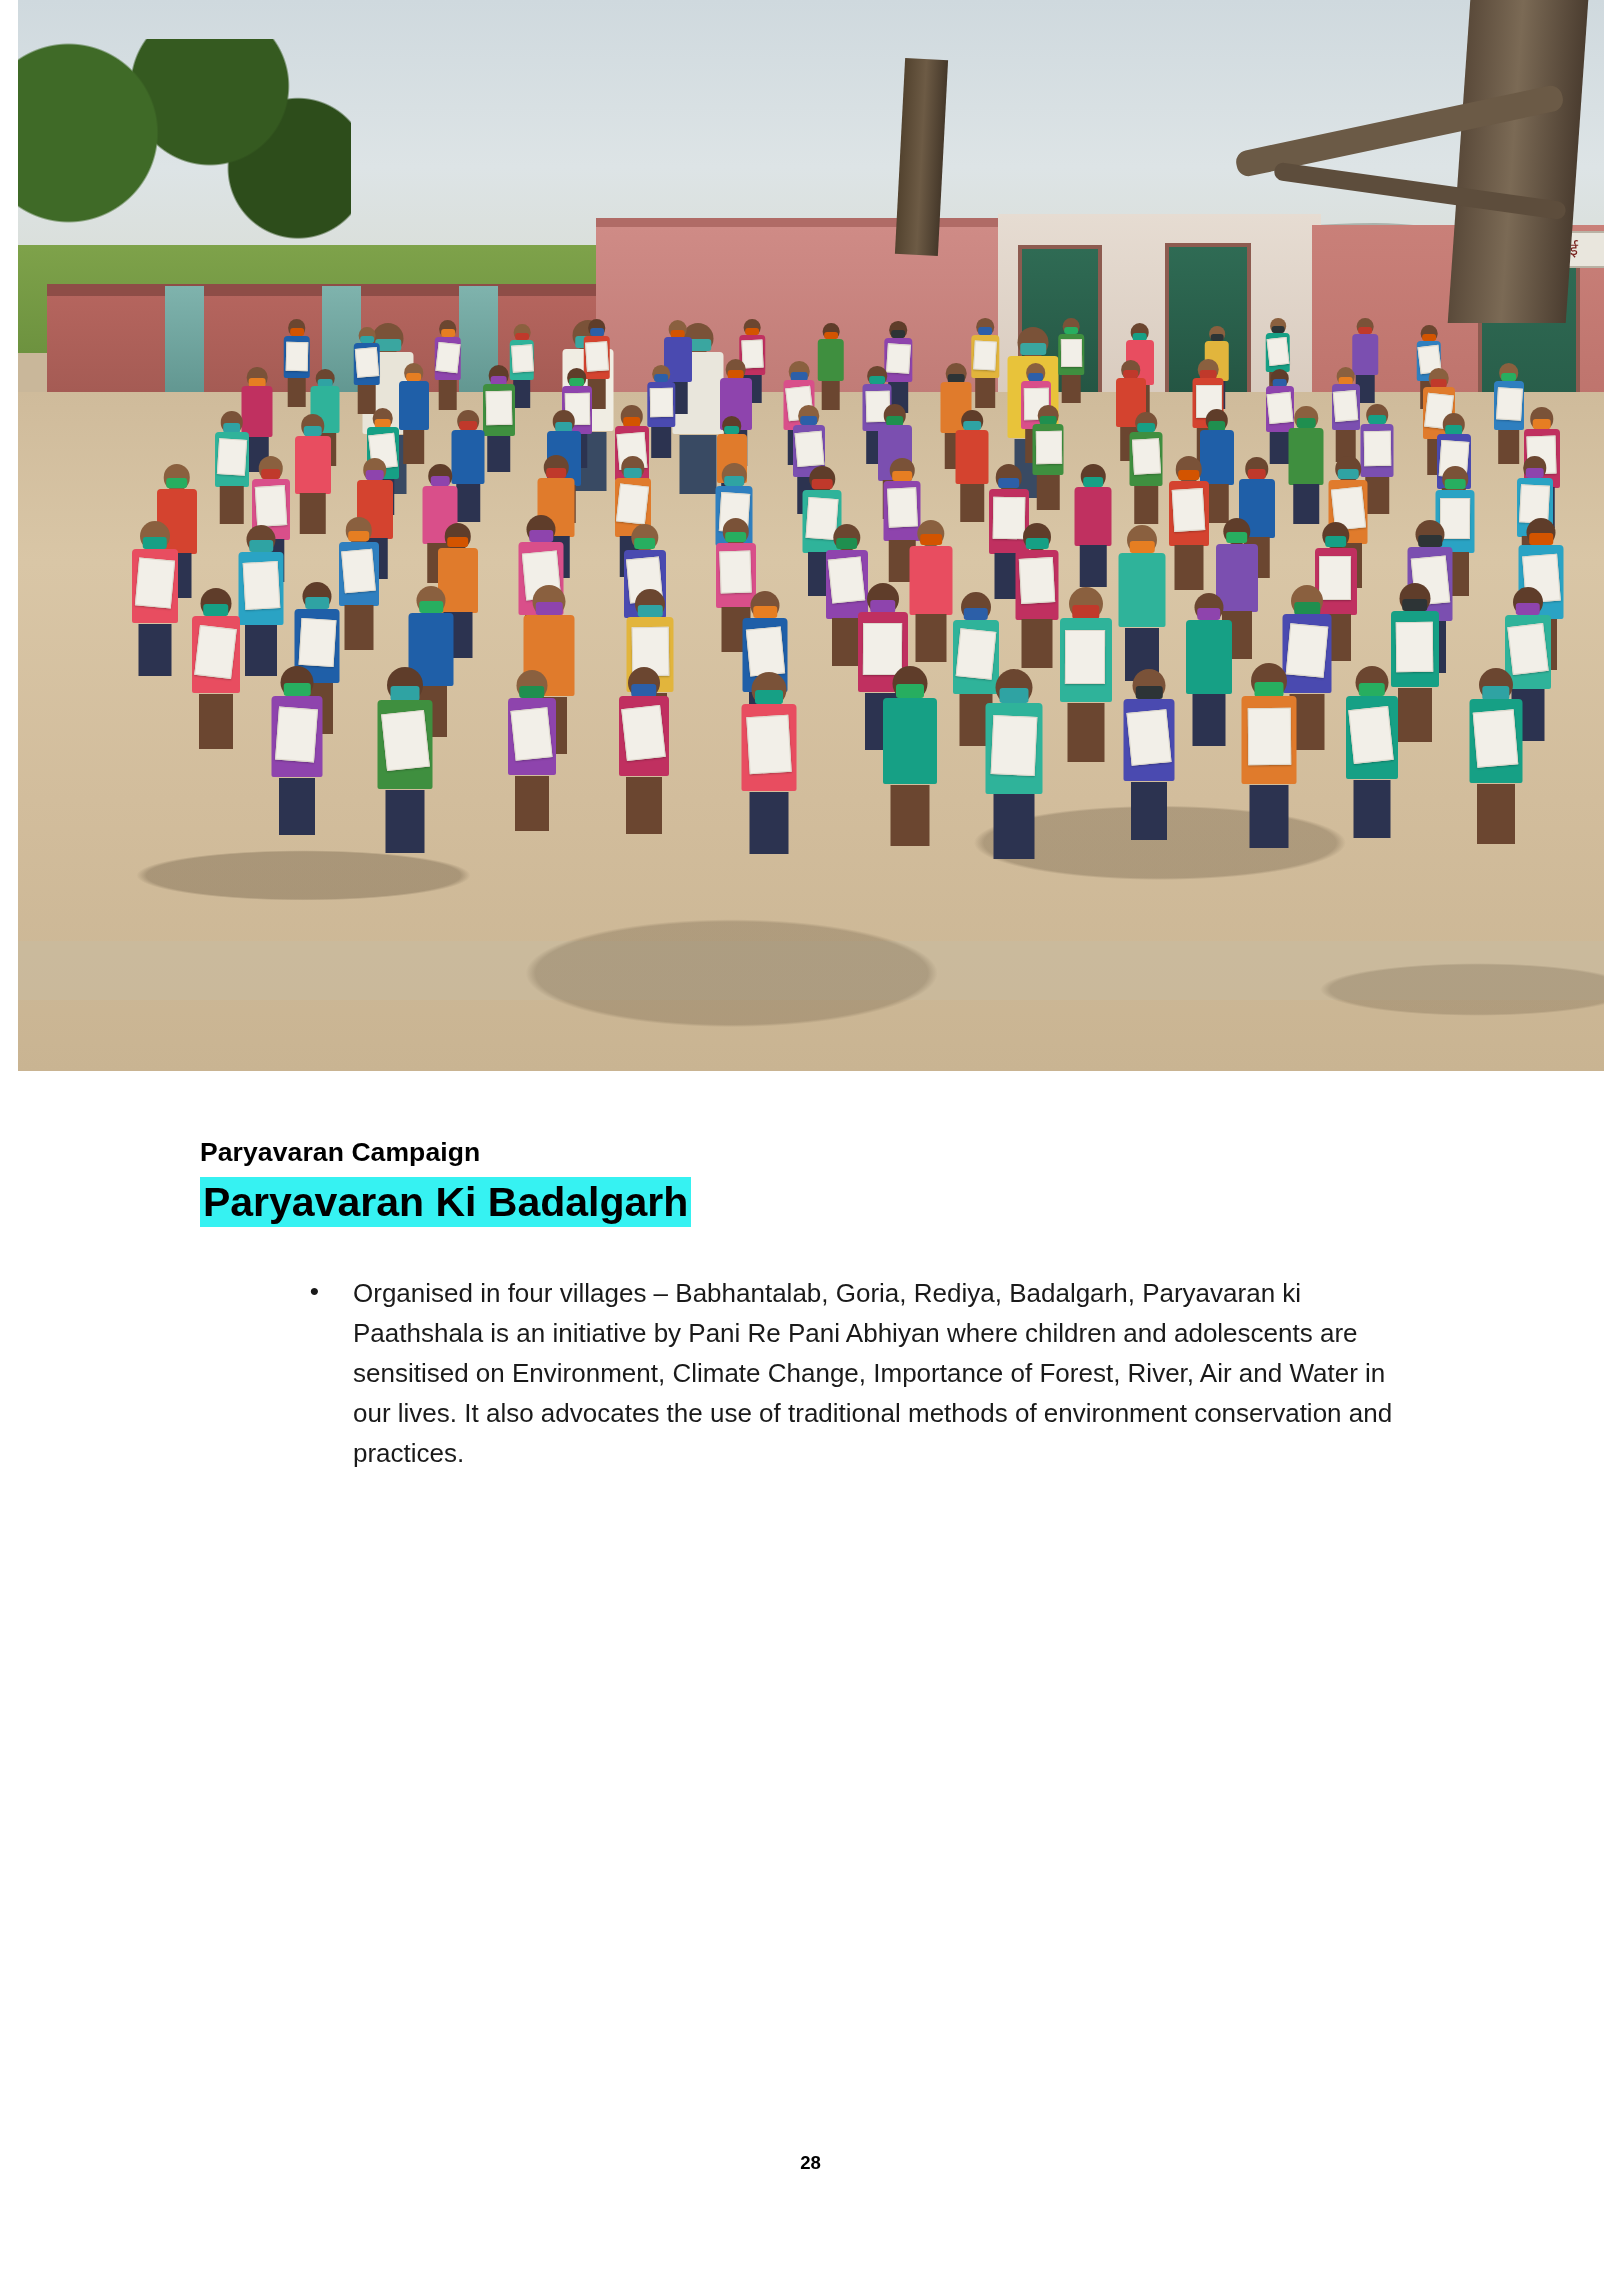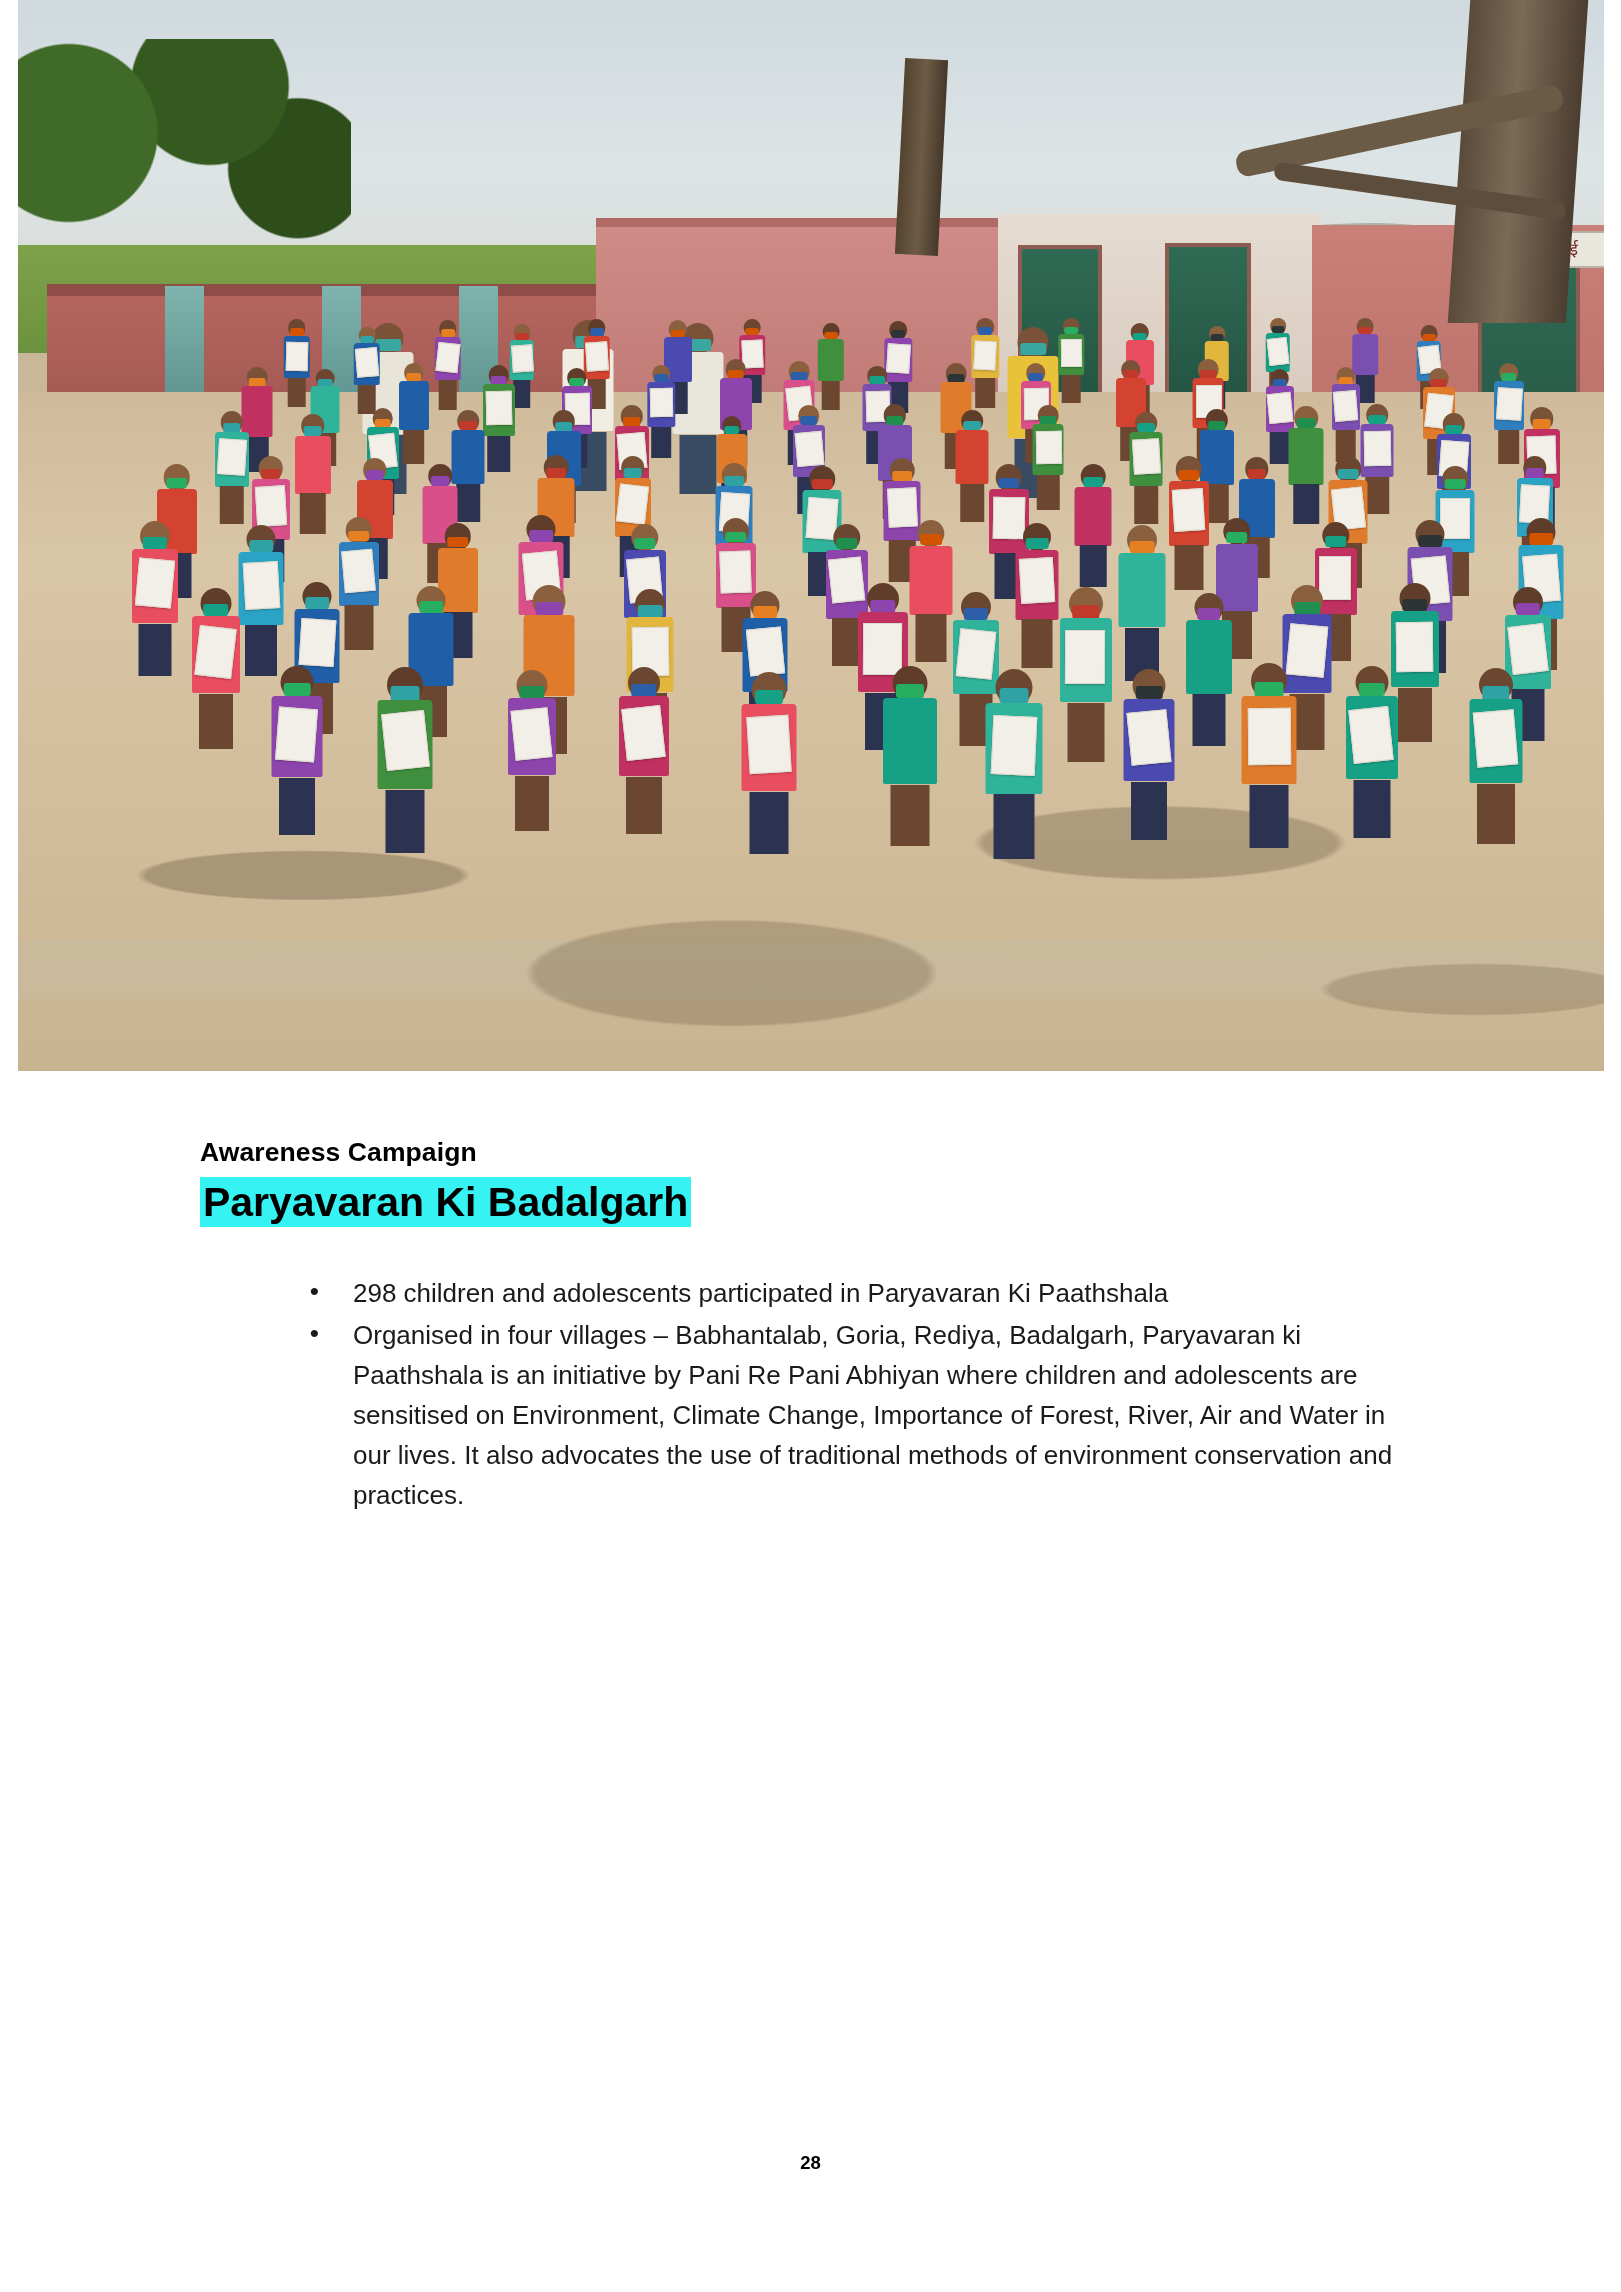--- a/index.html
+++ b/index.html
@@ -1031,26 +1031,25 @@
             <div class="head" style="width:31px;height:31px;background:#7a5238"></div>
             <div class="mask" style="width:25.5px;height:12.7px;top:15.7px;background:#3aa6a0"></div>
             <div class="body" style="width:51px;height:82px;top:29px;background:#e8c33a"></div>
             <div class="legs" style="width:37px;height:59px;top:112px;background:#394a63"></div>
           </div>
         </div>
     </div>
   </div>
 
   <div class="content">
-    <p class="kicker">Awareness Campaign</p>
+    <p class="kicker">Paryavaran Campaign</p>
     <p class="title-line">
       <span class="title">Paryavaran Ki Badalgarh</span>
     </p>
 
     <ul class="bullets">
-      <li>298 children and adolescents participated in Paryavaran Ki Paathshala</li>
       <li>Organised in four villages – Babhantalab, Goria, Rediya, Badalgarh, Paryavaran ki Paathshala is an initiative by Pani Re Pani Abhiyan where children and adolescents are sensitised on Environment, Climate Change, Importance of Forest, River, Air and Water in our lives. It also advocates the use of traditional methods of environment conservation and practices.</li>
     </ul>
   </div>
 
   <div class="page-number">28</div>
 </div>
 
 
 </body></html>

